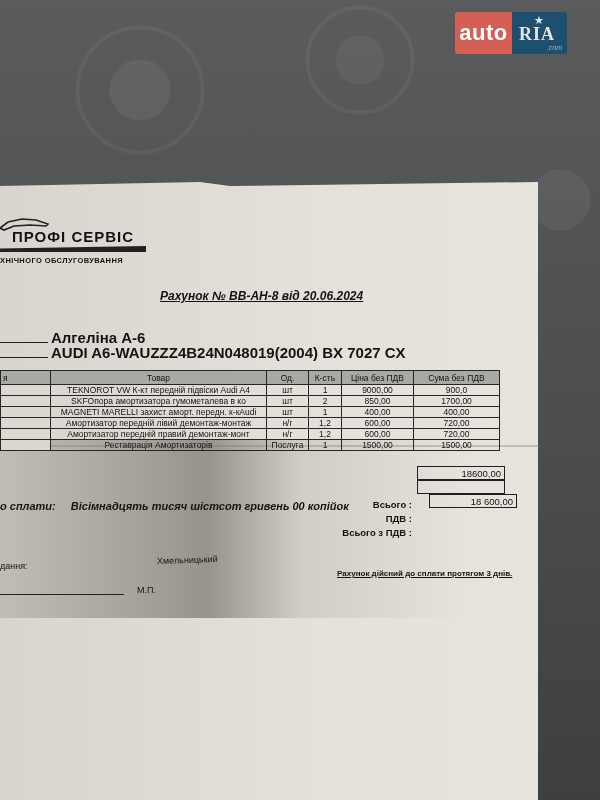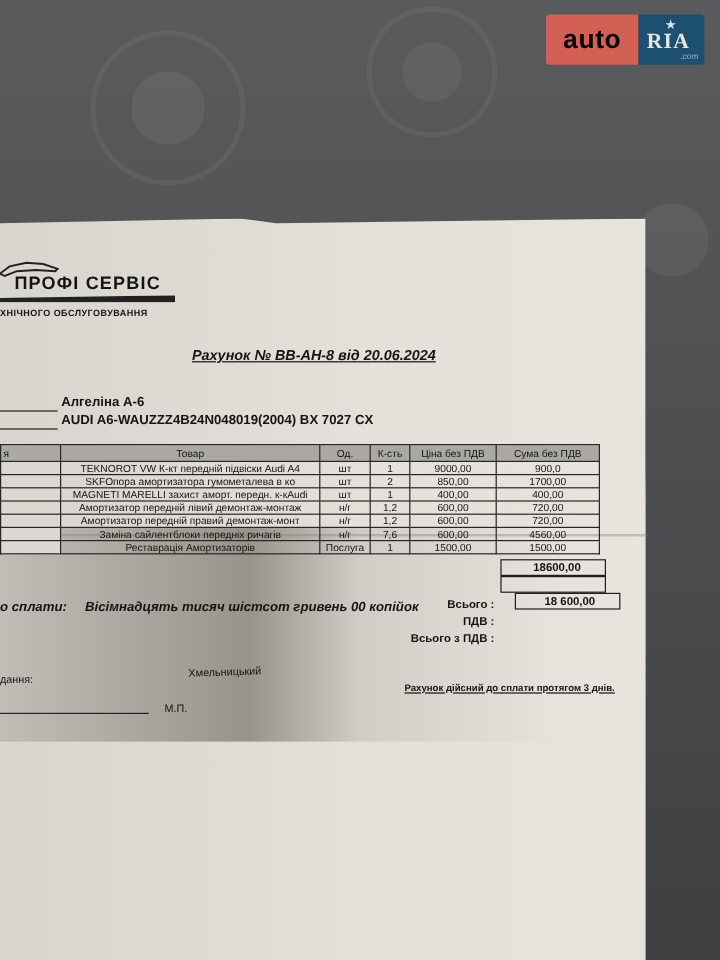--- a/index.html
+++ b/index.html
@@ -15,22 +15,22 @@
       background:
         radial-gradient(circle at 140px 90px, rgba(255,255,255,0.06) 0 30px, transparent 31px 60px, rgba(255,255,255,0.05) 61px 64px, transparent 65px),
         radial-gradient(circle at 360px 60px, rgba(255,255,255,0.05) 0 24px, transparent 25px 50px, rgba(255,255,255,0.05) 51px 54px, transparent 55px),
         radial-gradient(circle at 560px 200px, rgba(255,255,255,0.05) 0 30px, transparent 31px),
         linear-gradient(180deg, #5a5b5d 0%, #4a4b4d 60%, #3e3f41 100%);
     }
     .logo {
       position: absolute; top: 12px; left: 455px; height: 42px; display: flex;
     }
     .logo-auto {
-      background: #d45f55; color: #000000; font-size: 22px; font-weight: bold;
-      width: 77px; display: flex; align-items: center; justify-content: center;
+      background: #d45f55; color: #ffffff; font-size: 22px; font-weight: bold;
+      width: 57px; display: flex; align-items: center; justify-content: center;
       border-radius: 3px 0 0 3px; letter-spacing: 0.5px;
     }
     .logo-ria {
       background: #1d4f6e; width: 55px; position: relative; border-radius: 0 3px 3px 0;
     }
     .logo-ria .ria {
       position: absolute; left: 7px; top: 12px; font-family: "Liberation Serif", serif;
       font-weight: bold; font-size: 18px; color: #e5e5e5; letter-spacing: 1px;
     }
     .logo-ria .star {
@@ -75,21 +75,21 @@
 
     .invoice-title {
       position: absolute; left: 160px; top: 289px; font-size: 12px;
       font-weight: bold; font-style: italic; text-decoration: underline; white-space: nowrap;
     }
 
     .party-line {
       position: absolute; left: 0; width: 48px; border-bottom: 1px solid #222;
     }
     .party-text {
-      position: absolute; left: 51px; font-size: 11px; font-weight: bold; white-space: nowrap; text-align: center;
+      position: absolute; left: 51px; font-size: 15px; font-weight: bold; white-space: nowrap; text-align: center;
     }
 
     table.items {
       position: absolute; left: 0; top: 370px; border-collapse: collapse;
       font-size: 8.5px;
     }
     table.items td, table.items th {
       border: 1px solid #262626; height: 11px; padding: 0 2px; white-space: nowrap;
       line-height: 10px;
     }
@@ -100,22 +100,22 @@
     table.items td.c1 { width: 216px; text-align: center; }
     table.items td.c2 { width: 42px; text-align: center; }
     table.items td.c3 { width: 33px; text-align: center; }
     table.items td.c4 { width: 72px; text-align: center; }
     table.items td.c5 { width: 86px; text-align: center; }
     table.items th.h0 { text-align: left; }
     .tot-label {
       position: absolute; right: 0; font-size: 9.5px; font-weight: bold; text-align: right; top: 1px; margin-top: 32px;
     }
     .tot-box {
-      position: absolute; border: 1px solid #1f1f1f; font-size: 9.5px; font-weight: bold;
-      text-align: right; padding-right: 20px; height: 14px; line-height: 13px;
+      position: absolute; border: 1px solid #1f1f1f; font-size: 9.5px; font-weight: normal;
+      text-align: right; padding-right: 3px; height: 14px; line-height: 13px;
     }
 
     .amount-words {
       position: absolute; left: 0; top: 500px; font-size: 11px; font-weight: bold;
       font-style: italic; white-space: nowrap;
     }
     .amount-words .lbl { margin-right: 12px; }
     .place-label { position: absolute; left: 0; top: 561px; font-size: 9px; white-space: nowrap; }
     .place-value { position: absolute; left: 157px; top: 555px; font-size: 9px; white-space: nowrap; transform: rotate(-2deg); }
     .validity {
@@ -206,28 +206,20 @@
     <tr>
       <td class="c0"></td>
       <td class="c1">Амортизатор передній правий демонтаж-монт</td>
       <td class="c2">н/г</td>
       <td class="c3">1,2</td>
       <td class="c4">600,00</td>
       <td class="c5">720,00</td>
     </tr>
     <tr>
       <td class="c0"></td>
-      <td class="c1">Заміна сайлентблоки передніх ричагів</td>
-      <td class="c2">н/г</td>
-      <td class="c3">7,6</td>
-      <td class="c4">600,00</td>
-      <td class="c5">4560,00</td>
-    </tr>
-    <tr>
-      <td class="c0"></td>
       <td class="c1">Реставрація Амортизаторів</td>
       <td class="c2">Послуга</td>
       <td class="c3">1</td>
       <td class="c4">1500,00</td>
       <td class="c5">1500,00</td>
     </tr>
   </tbody>
 </table>
 
 <div>

